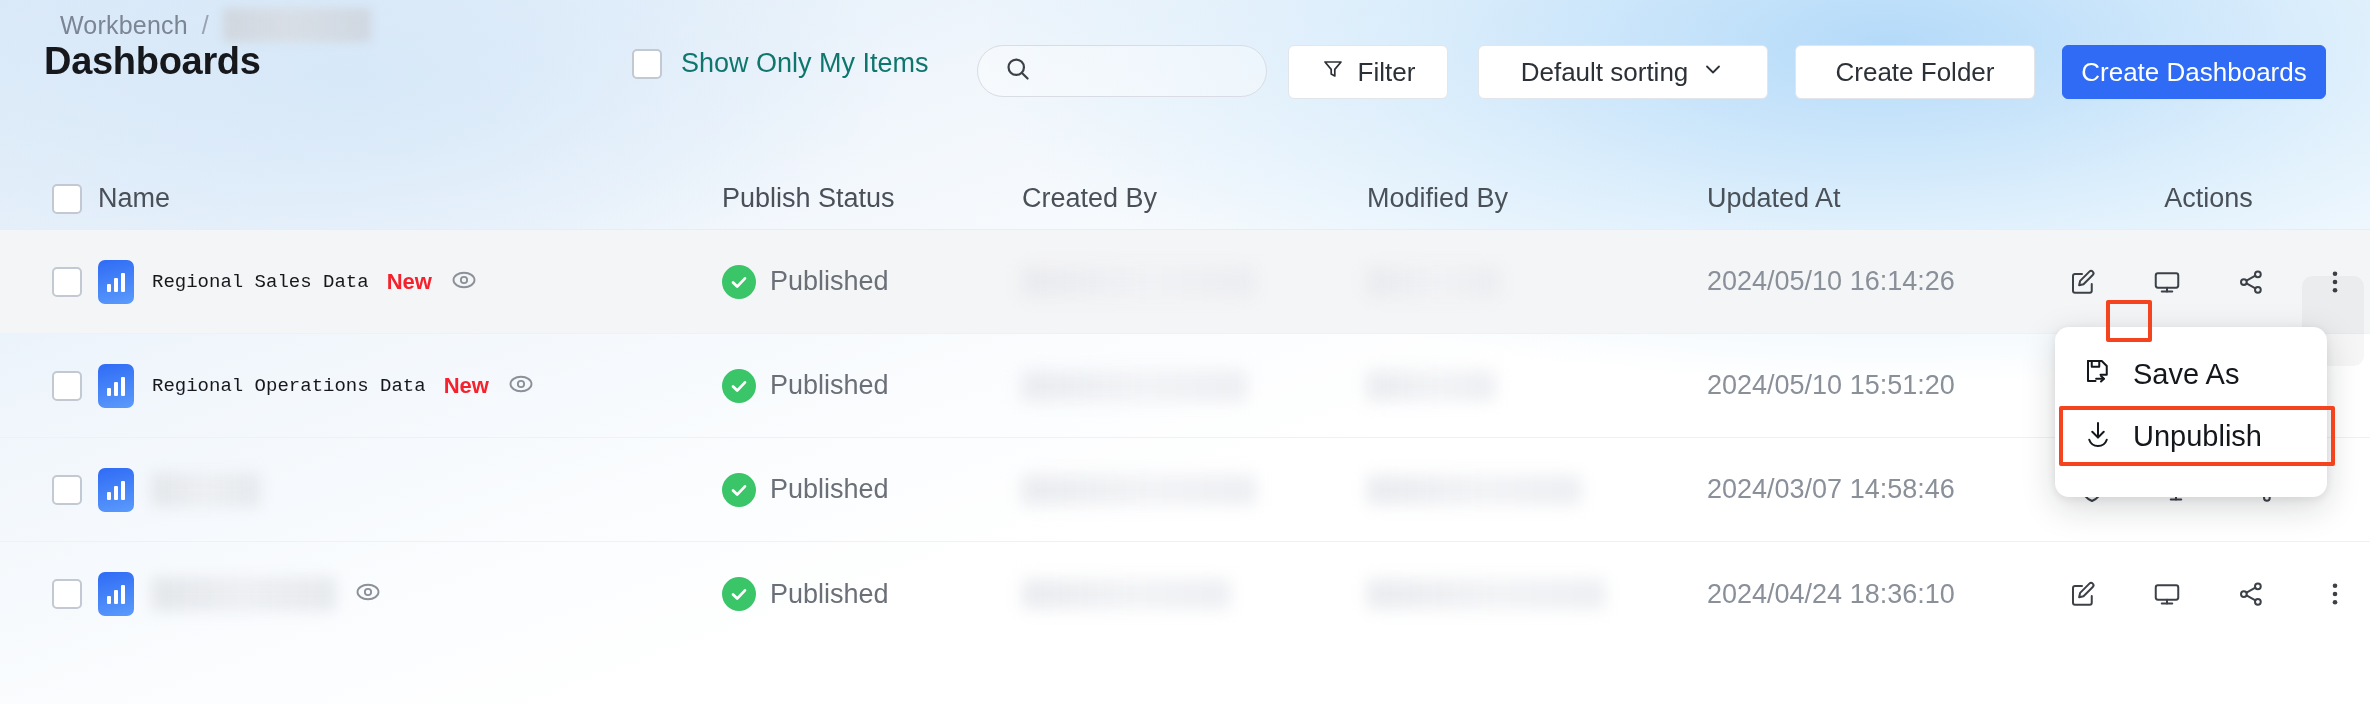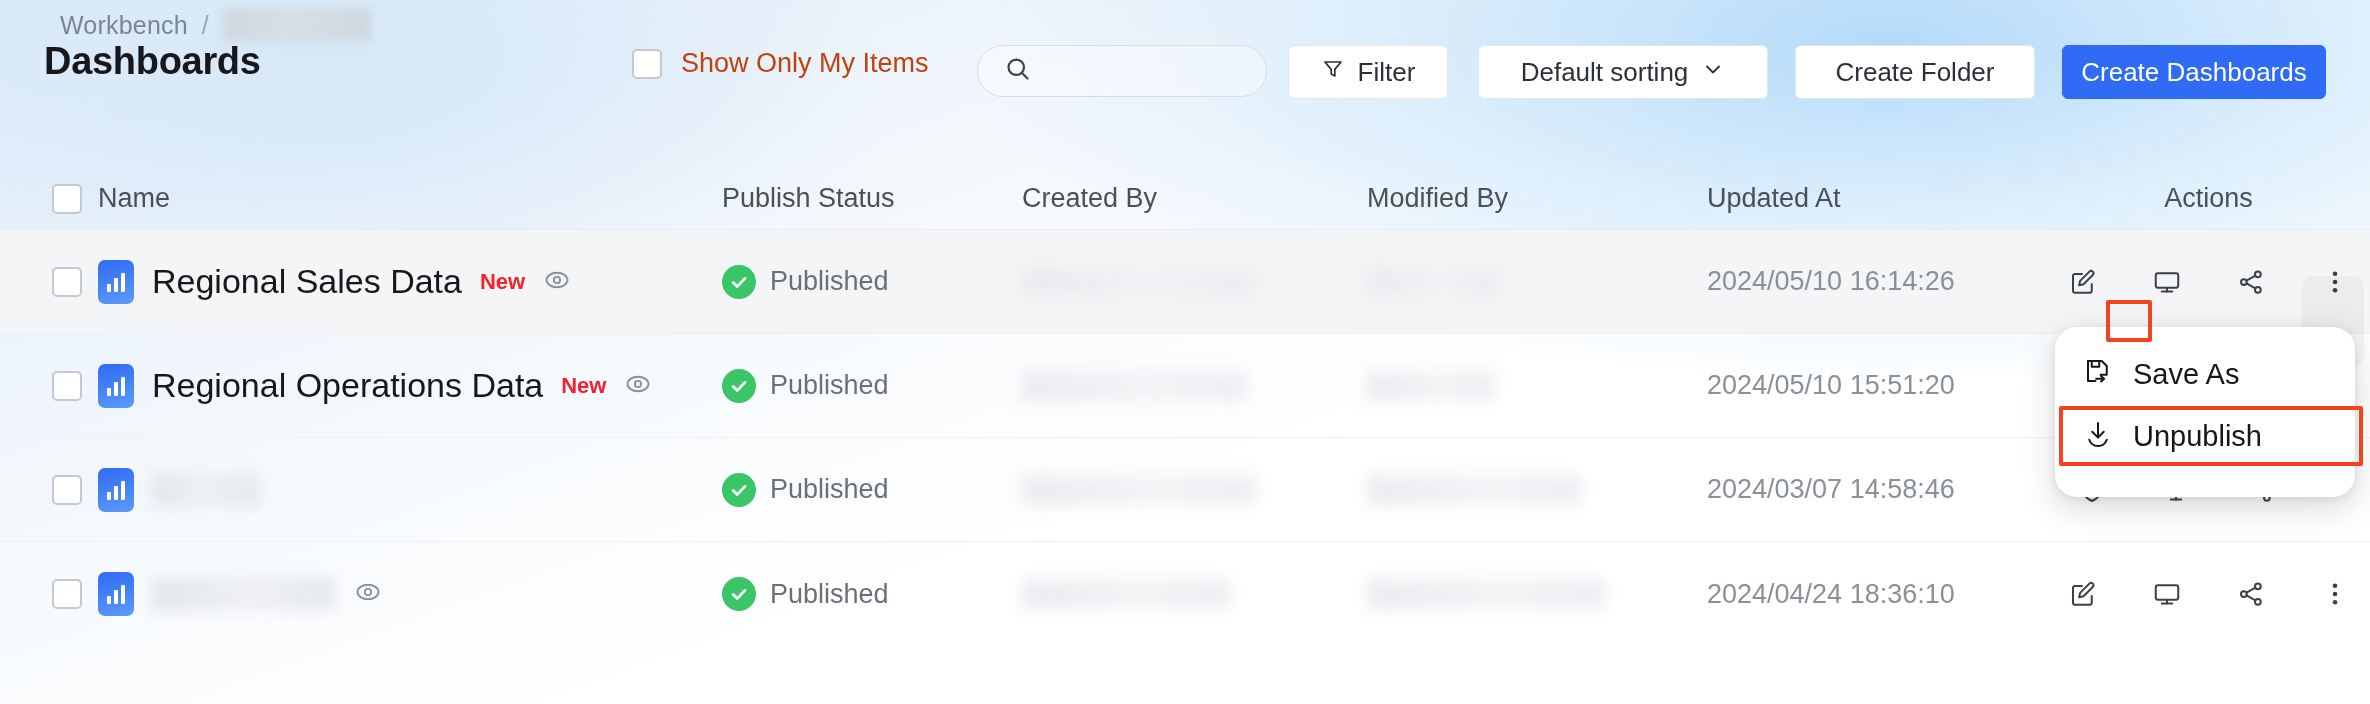--- a/index.html
+++ b/index.html
@@ -50,21 +50,21 @@
     font-size: 38px; font-weight: bold; color: #16181c; letter-spacing: -.3px;
   }
   .only-mine {
     position: absolute; left: 632px; top: 8px;
     display: flex; align-items: center; gap: 19px;
   }
   .cbox {
     width: 30px; height: 30px; border: 2px solid #c3c9d2;
     border-radius: 5px; background: #fff;
   }
-  .only-mine .lbl { font-size: 27px; color: #c2410c; }
+  .only-mine .lbl { font-size: 27px; color: #0f766e; }
 
   .search-box {
     position: absolute; left: 977px; top: 5px;
     width: 290px; height: 52px; border: 1.6px solid #d9dde3;
     border-radius: 26px; background: rgba(255,255,255,.38);
     display: flex; align-items: center; padding-left: 26px;
   }
   .search-box .sv { display:block; }
   .search-input {
     border: 0; outline: 0; background: transparent;
@@ -117,21 +117,21 @@
     width: 36px; height: 44px; border-radius: 7px;
     background: linear-gradient(165deg, #2f6bf5 0%, #5b9bfb 100%);
     display: flex; align-items: flex-end; justify-content: center;
     gap: 3px; padding-bottom: 12px; flex: none;
   }
   .dash-icon i { display:block; width: 4px; background: #fff; border-radius: 1px; }
   .dash-icon i:nth-child(1){ height: 8px; }
   .dash-icon i:nth-child(2){ height: 14px; }
   .dash-icon i:nth-child(3){ height: 19px; }
 
-  .name-txt { font-size: 34px; color: #16181c; white-space: nowrap; }
+  .name-txt { font-size: 19px; color: #16181c; white-space: nowrap; font-family: Liberation Mono, monospace; }
   .badge-new { font-size: 22px; color: #f5222d; font-weight: bold; }
   .name-redacted {
     height: 34px; border-radius: 4px;
     background: linear-gradient(90deg, rgba(226,229,233,.95), rgba(236,238,241,.92) 50%, rgba(228,231,235,.9));
     filter: blur(7px);
   }
   .cell-redacted {
     height: 30px; border-radius: 4px;
     background: linear-gradient(90deg, rgba(231,233,237,.9), rgba(240,241,244,.85) 55%, rgba(233,235,239,.85));
     filter: blur(8px);
@@ -152,22 +152,22 @@
     pointer-events: none; z-index: 40;
   }
   .kebab-hover {
     position: absolute; left: 2302px; top: 276px;
     width: 62px; height: 90px; border-radius: 10px; background: rgba(0,0,0,.035);
   }
 
   
   .dropdown {
     position: absolute; left: 2055px; top: 327px;
-    width: 300px; height: 170px; background: #fff;
-    border-radius: 22px; box-shadow: 0 10px 34px rgba(20,24,32,.17), 0 2px 8px rgba(20,24,32,.08);
+    width: 272px; height: 170px; background: #fff;
+    border-radius: 14px; box-shadow: 0 10px 34px rgba(20,24,32,.17), 0 2px 8px rgba(20,24,32,.08);
     padding: 16px 0; z-index: 30;
   }
   .menu-item {
     height: 62px; display: flex; align-items: center; gap: 20px;
     padding-left: 28px; font-size: 29px; color: #14171c; cursor: pointer;
     position: relative;
   }
   .menu-item.highlighted::after {
     content: ""; position: absolute; left: 4px; right: -8px; top: 1px; bottom: 1px;
     border: 4px solid #f4441f; border-radius: 2px; pointer-events: none;

